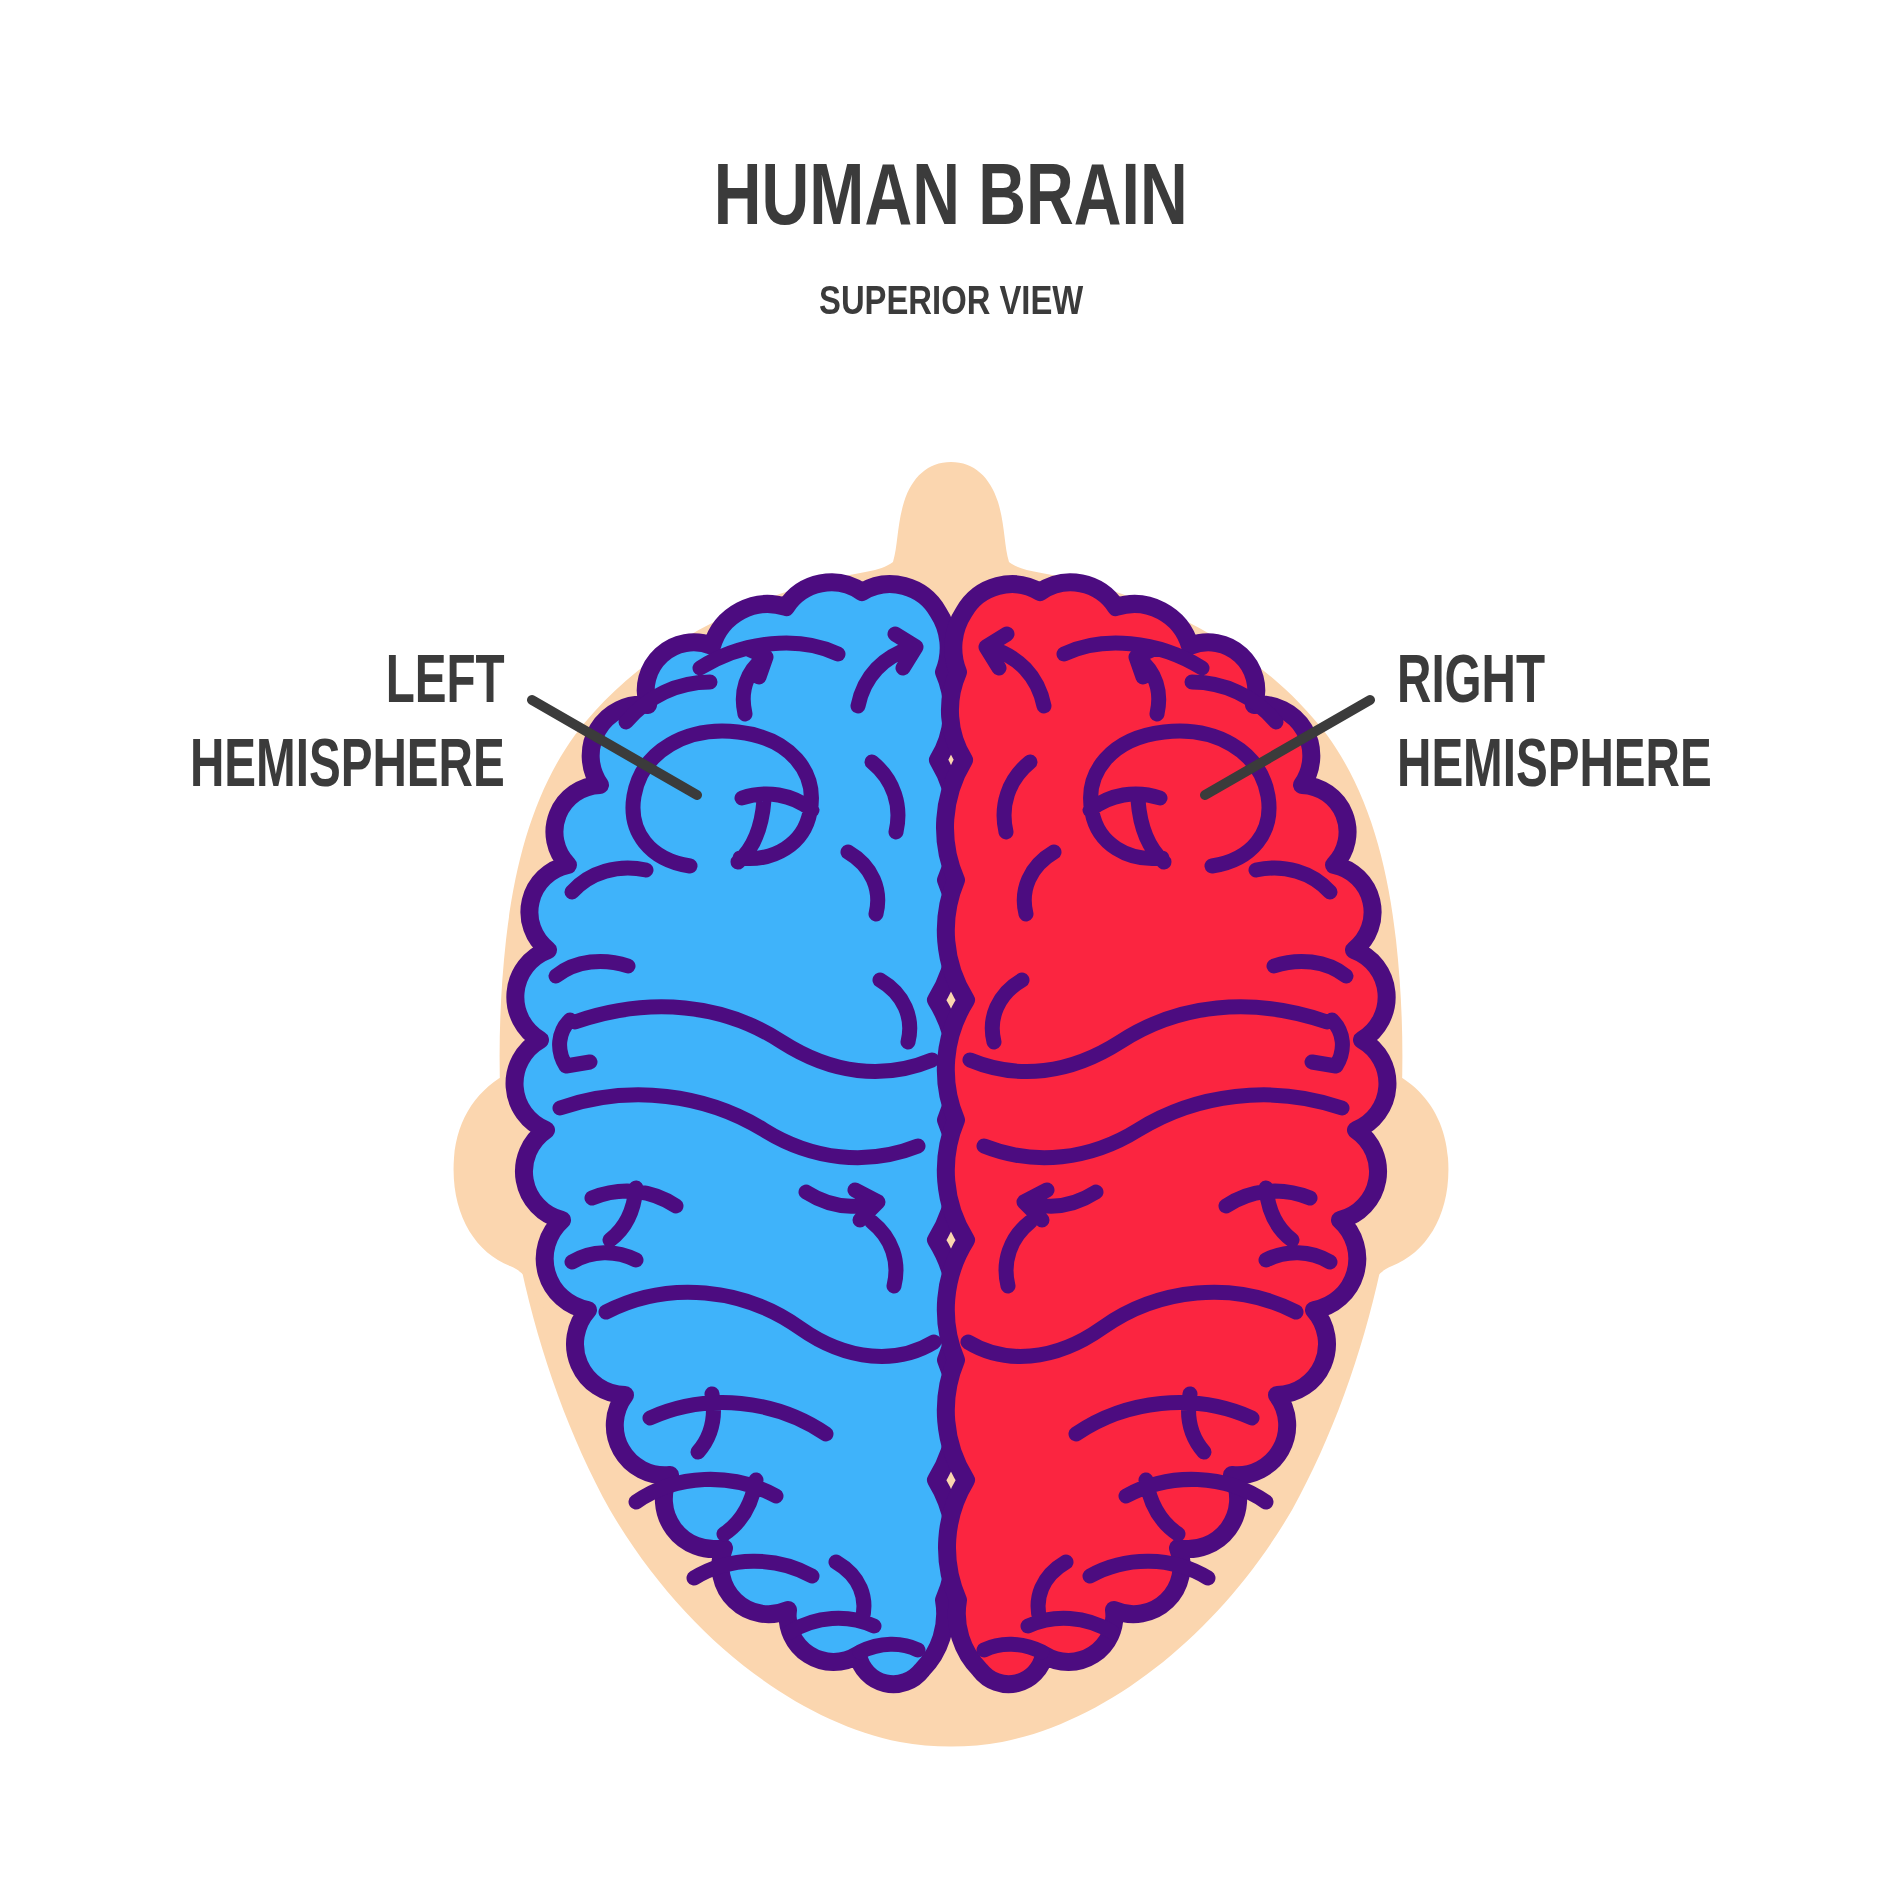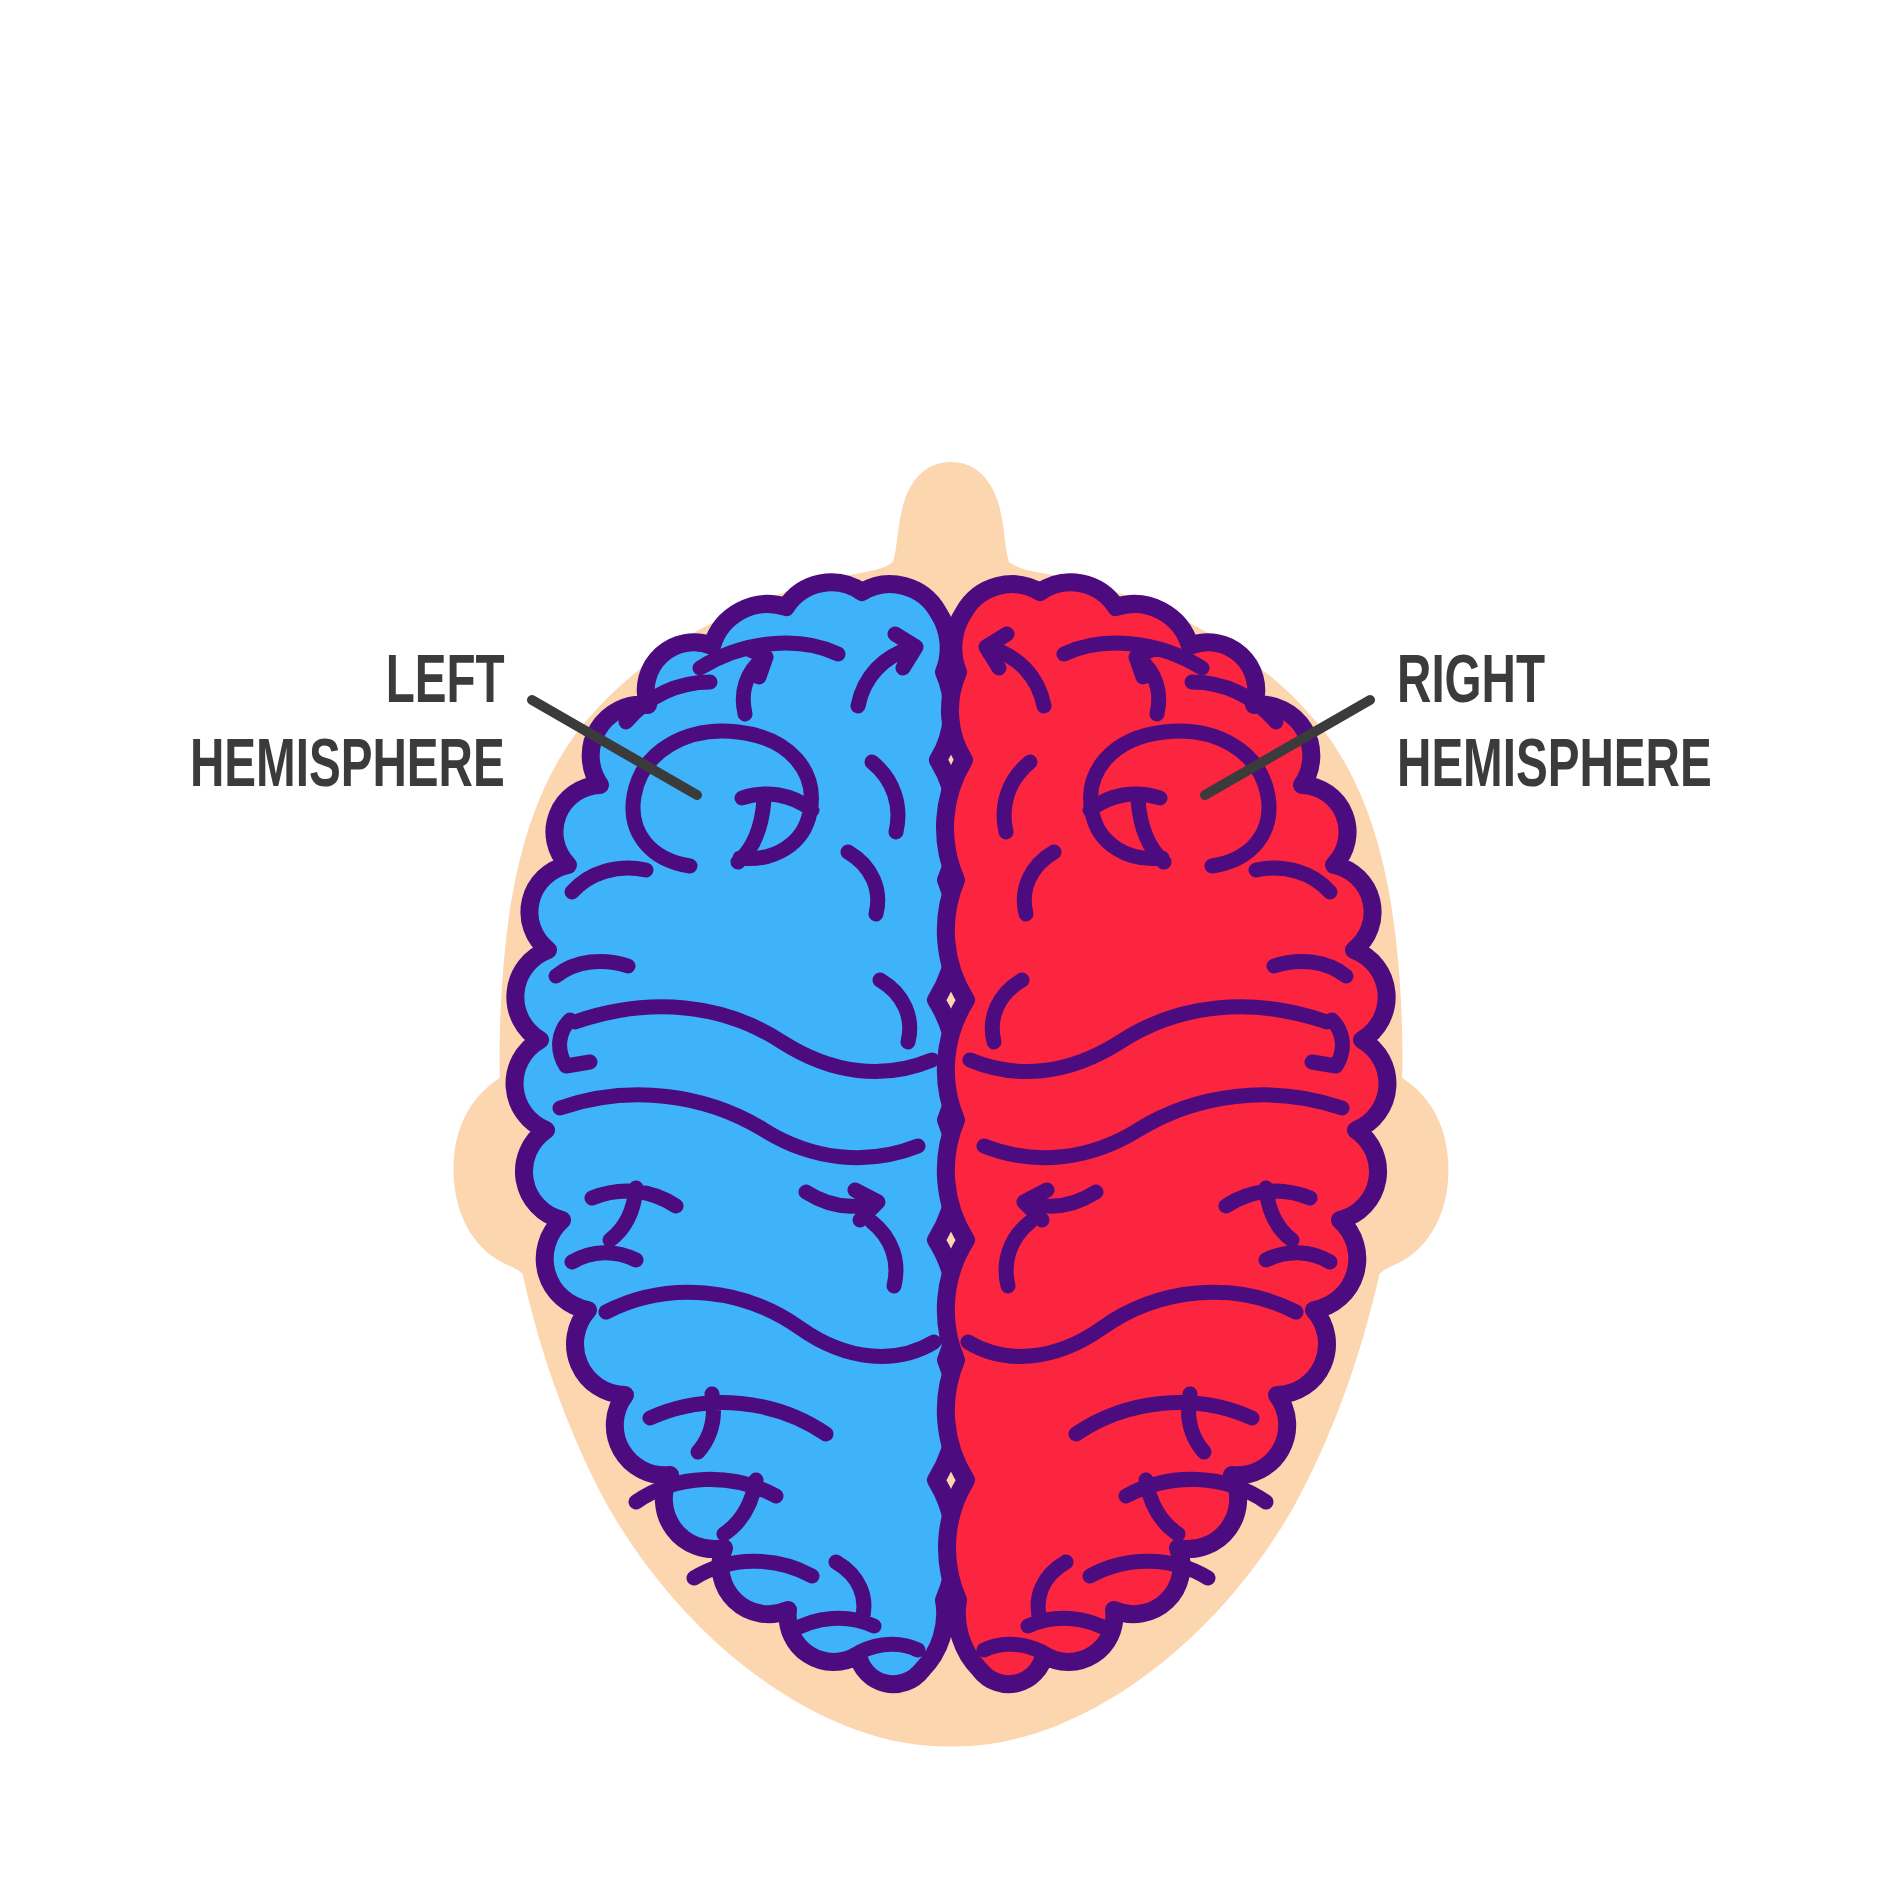--- a/index.html
+++ b/index.html
@@ -183,20 +183,26 @@
 
     <g transform="translate(1902,0) scale(-1,1)">
       <use href="#hemiShape" class="hemi-right"></use>
       <use href="#gyriShape" class="gyri"></use>
     </g>
 
     <line class="pointer" x1="532" y1="700" x2="697" y2="795"></line>
     <line class="pointer" x1="1370" y1="700" x2="1205" y2="795"></line>
   </svg>
 
+  <div class="txt center-wrap" style="top:150px;">
+    <span class="title-text">HUMAN BRAIN</span>
+  </div>
+  <div class="txt center-wrap" style="top:280px;">
+    <span class="subtitle-text">SUPERIOR VIEW</span>
+  </div>
 
   <div class="txt hemi-label label-left">
     <div>LEFT</div>
     <div>HEMISPHERE</div>
   </div>
 
   <div class="txt hemi-label label-right">
     <div>RIGHT</div>
     <div>HEMISPHERE</div>
   </div>

